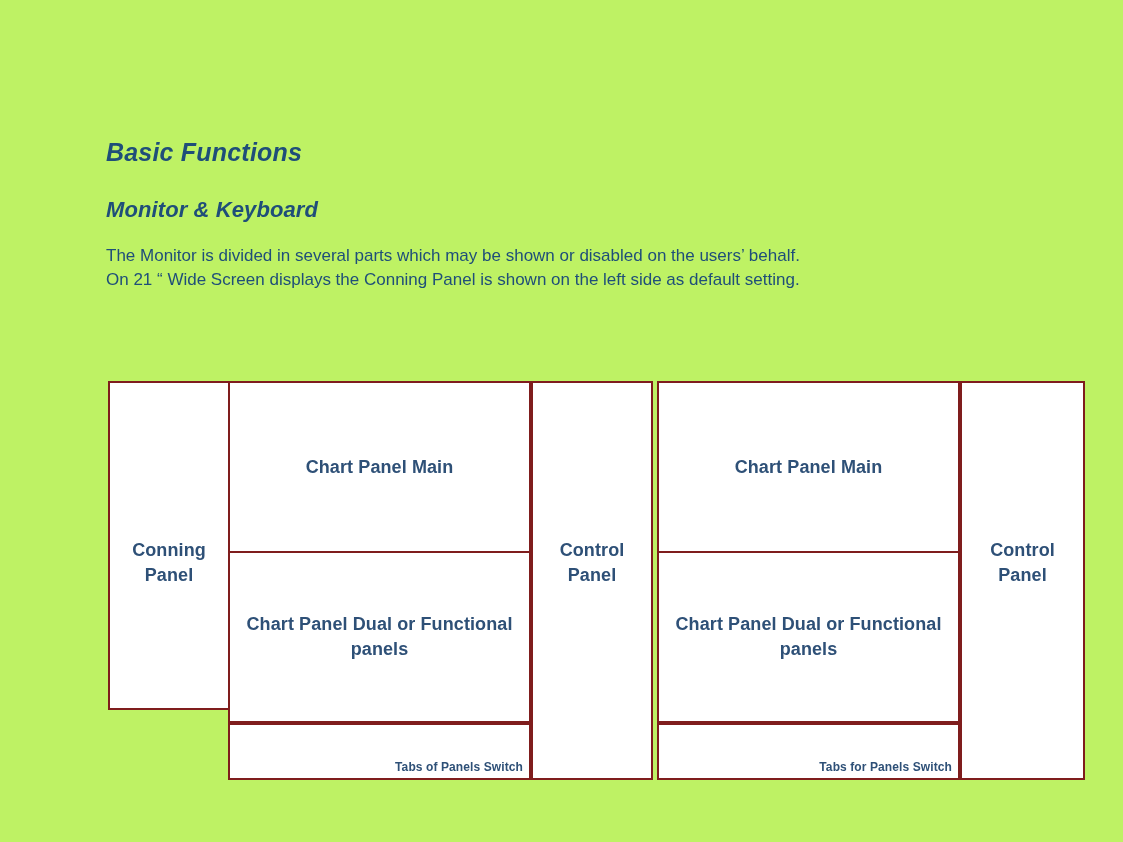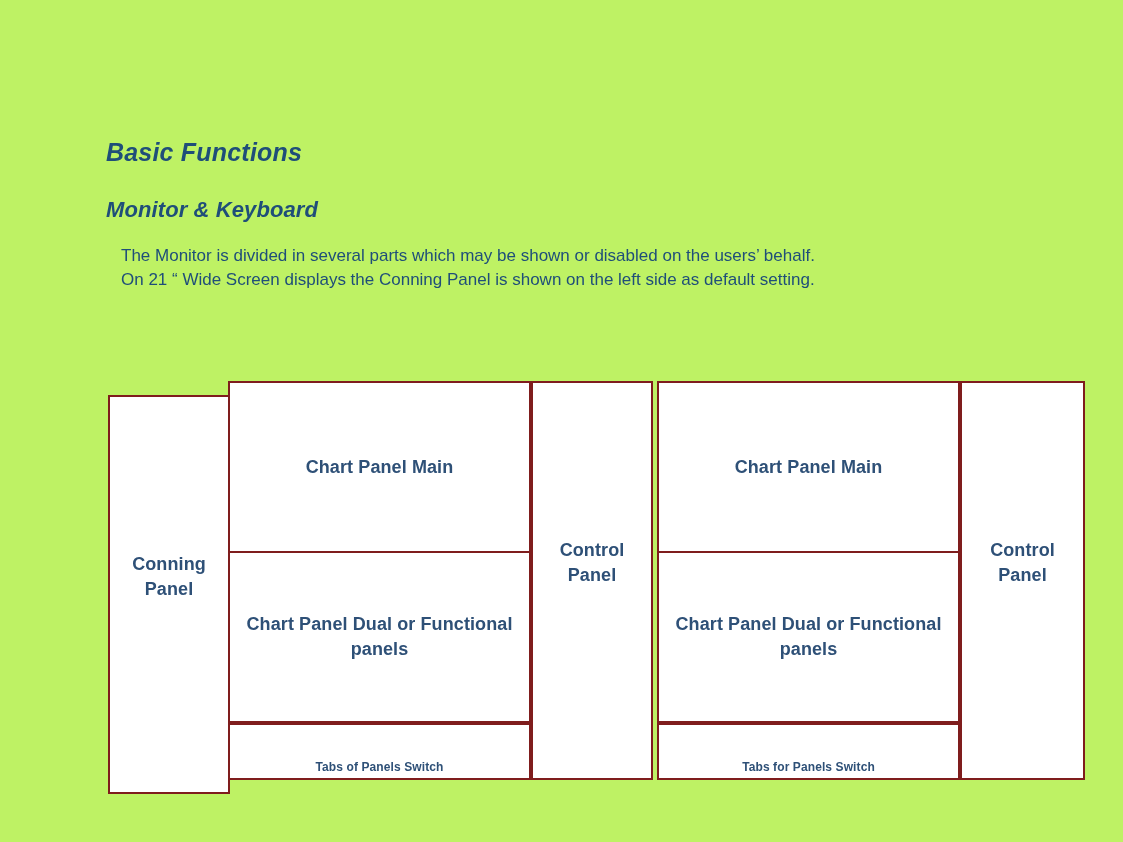--- a/index.html
+++ b/index.html
@@ -47,21 +47,20 @@
   }
   .body-text {
     position: absolute;
     left: 106px;
     top: 244px;
     width: 990px;
     font-size: 17px;
     line-height: 23.5px;
     color: #1f4e79;
     font-weight: normal;
-    margin-left: 15px;
   }
   .body-text .line { display: block; white-space: nowrap; }
 
   
   .diagram {
     position: absolute;
     left: 106px;
     top: 379px;
     width: 981px;
     height: 401px;
@@ -80,21 +79,21 @@
   .box .label {
     font-size: 18px;
     font-weight: bold;
     color: #2e5077;
     line-height: 25px;
     letter-spacing: 0.1px;
     padding: 0 6px;
   }
 
   
-  .box.row-mid  { border-top-width: 2px; }
+  .box.row-mid  { border-top-width: 2px; justify-content: flex-end; }
 
   
   .box.side { align-items: flex-start; }
   .box.side .label { margin-top: 155px; }
 
   .box.tabs .label { font-size: 12px; margin-top: 32px; }
 </style>
 </head>
 <body>
 
@@ -104,21 +103,21 @@
 
   <div class="subtitle">Monitor &amp; Keyboard</div>
 
   <div class="body-text">
     <span class="line">The Monitor is divided in several parts which may be shown or disabled on the users’ behalf.</span>
     <span class="line">On 21 “ Wide Screen displays the Conning Panel is shown on the left side as default setting.</span>
   </div>
 
   <div class="diagram">
 
-    <div class="box side" style="left:2px; top:16px; width:122px; height:399px;">
+    <div class="box side" style="left:2px; top:2px; width:122px; height:329px;">
       <span class="label">Conning Panel</span>
     </div>
 
     <div class="box" style="left:122px; top:2px; width:303px; height:172px;">
       <span class="label">Chart Panel Main</span>
     </div>
 
     <div class="box row-mid" style="left:122px; top:172px; width:303px; height:172px;">
       <span class="label">Chart Panel Dual or Functional panels</span>
     </div>

